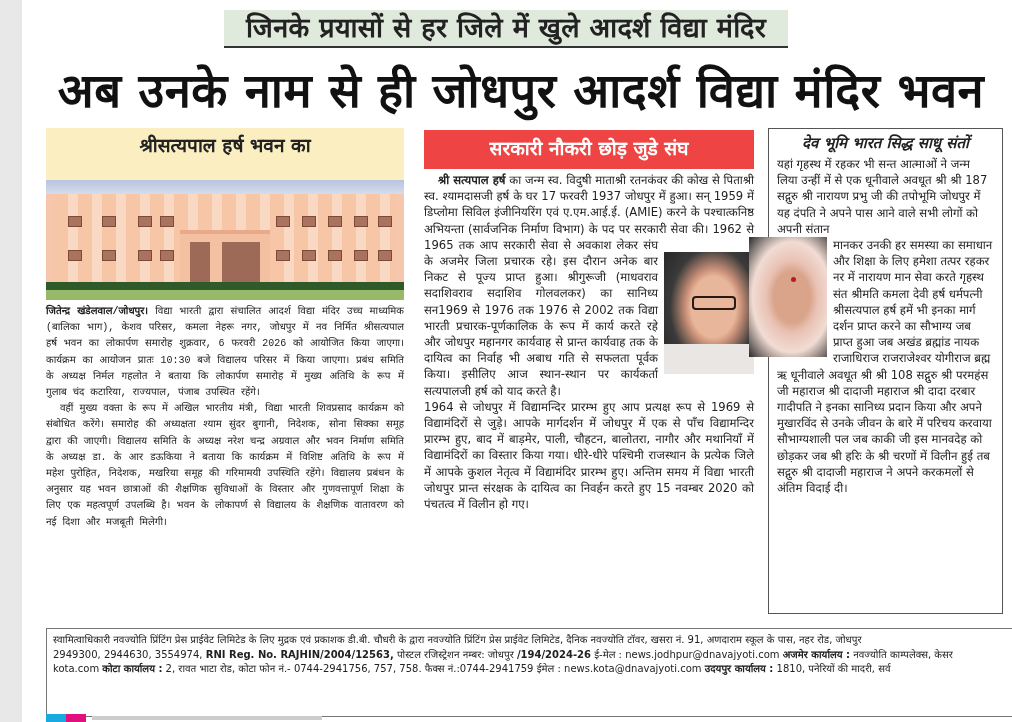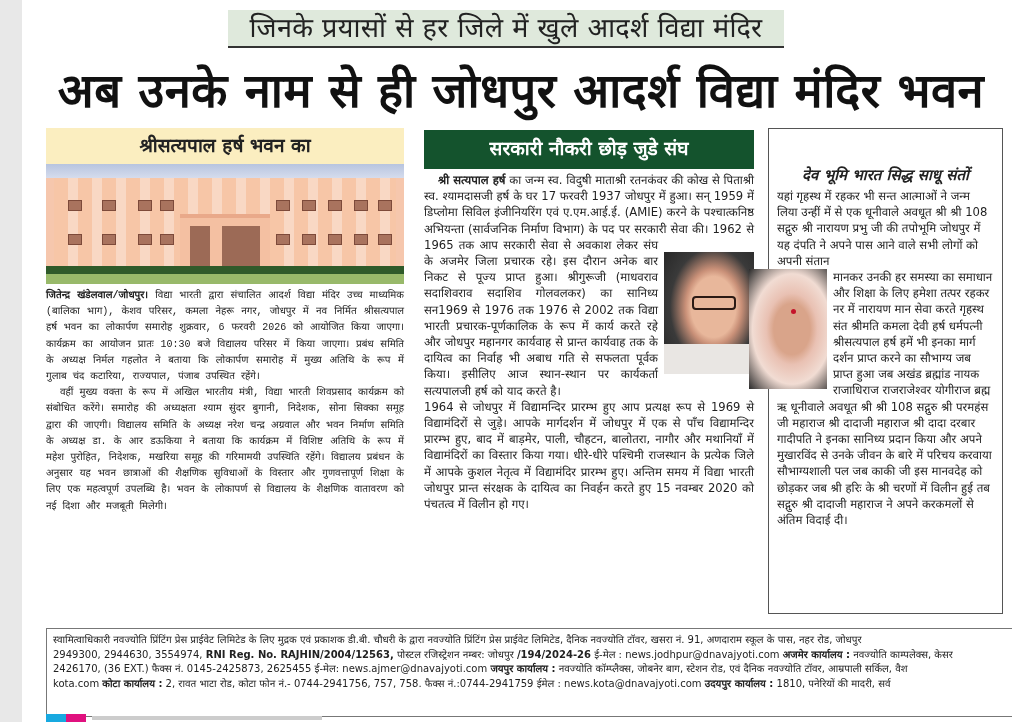--- a/index.html
+++ b/index.html
@@ -1,49 +1,49 @@
 <!DOCTYPE html>
 <html><head>
 <meta charset="utf-8">
 <style>
   html, body { margin:0; padding:0; }
   body { width:1012px; height:722px; background:#ffffff; position:relative; overflow:hidden; font-family:"DejaVu Sans", sans-serif; color:#222; }
   .gutter { position:absolute; left:0; top:0; width:22px; height:722px; background:#e8e8e8; }
   .kicker-wrap { position:absolute; left:0; top:10px; width:1012px; text-align:center; }
-  .kicker { display:inline-block; background:#dfe9dc; border-bottom:2px solid #333; padding:0 22px; font-size:27px; font-weight:normal; color:#222; line-height:36px; letter-spacing:0.3px; }
+  .kicker { display:inline-block; background:#dfe9dc; border-bottom:2px solid #333; padding:0 22px; font-size:27px; font-weight:bold; color:#222; line-height:36px; letter-spacing:0.3px; }
   .headline { position:absolute; left:30px; top:58px; width:982px; text-align:center; font-size:47px; font-weight:bold; color:#111; line-height:66px; letter-spacing:0.5px; }
 
   
   .left-col { position:absolute; left:46px; top:128px; width:358px; }
-  .left-sub { background:#fbeec0; text-align:center; font-weight:bold; font-size:19px; line-height:29px; padding:3px 0 4px; color:#222; }
+  .left-sub { background:#fbeec0; text-align:center; font-weight:bold; font-size:19px; line-height:29px; padding:3px 0 20px; color:#222; }
   .building { width:358px; height:120px; position:relative; overflow:hidden; background:linear-gradient(#b7c4df 0, #d5dced 14px, #f6c7ad 14px); }
   .building .facade { position:absolute; left:8px; right:8px; top:14px; height:92px; background:repeating-linear-gradient(90deg,#f7c6a7 0 14px,#f9d8c4 14px 24px); }
   .building .win { position:absolute; width:12px; height:9px; background:#a9735e; border:1px solid #7d4a3a; }
   .building .portico { position:absolute; left:134px; top:50px; width:90px; height:56px; background:#f4c0a2; border-top:4px solid #e9a98a; }
   .building .door { position:absolute; top:62px; height:44px; background:#9c6a56; }
   .building .hedge { position:absolute; left:0; right:0; top:102px; height:8px; background:#2f5a2a; }
   .building .lawn { position:absolute; left:0; right:0; top:110px; height:10px; background:#98b96a; }
   .left-body { font-size:10px; line-height:16.2px; text-align:justify; margin-top:4px; color:#222;font-family:Liberation Mono, monospace; }
   .left-body p { margin:0; }
   .left-body .indent { text-indent:14px; }
   .byline { font-weight:bold; }
 
   
   .mid-col { position:absolute; left:424px; top:130px; width:330px; }
-  .mid-sub { background:#14532d; color:#fff; text-align:center; font-weight:bold; font-size:19px; line-height:29px; padding:4px 0 6px; }
+  .mid-sub { background:#ef4444; color:#fff; text-align:center; font-weight:bold; font-size:19px; line-height:29px; padding:4px 0 6px; }
   .mid-body { font-size:11.6px; line-height:16.2px; text-align:justify; margin-top:3px; color:#222; }
   .mid-body p { margin:0; }
   .mid-body .indent { text-indent:14px; }
   .photo-man { float:right; width:90px; height:122px; margin:2px 0 2px 6px; background:radial-gradient(ellipse at 55% 45%, #e8b79b 0 32%, #c99078 40%, #3a3a3a 62%, #222 100%); position:relative; }
   .photo-man .glasses { position:absolute; left:28px; top:44px; width:40px; height:10px; border:2px solid #2b1a14; border-radius:4px; }
   .photo-man .shirt { position:absolute; left:0; right:0; bottom:0; height:30px; background:#e9e6e3; }
 
   
   .right-col { position:absolute; left:768px; top:128px; width:233px; height:484px; border:1px solid #555; }
-  .right-sub { text-align:center; font-style:italic; font-weight:bold; font-size:15px; line-height:20px; padding:4px 0 3px; color:#222;margin-top:32px; }
+  .right-sub { text-align:center; font-style:italic; font-weight:bold; font-size:15px; line-height:20px; padding:4px 0 3px; color:#222; }
   .right-body { font-size:11.6px; line-height:16.2px; padding:0 8px; color:#222; }
   .right-body p { margin:0; }
   .photo-woman { float:left; width:78px; height:120px; margin:0 6px 0 -28px; background:radial-gradient(ellipse at 55% 50%, #d9a48a 0 30%, #e9c1b3 42%, #f1dcd3 65%, #2a2a2a 100%); position:relative; }
   .photo-woman .bindi { position:absolute; left:42px; top:40px; width:5px; height:5px; border-radius:50%; background:#c4142a; }
 
   
   .imprint { position:absolute; left:46px; top:628px; width:966px; height:89px; border:1px solid #777; border-right:none; box-sizing:border-box; padding:4px 6px; font-size:10px; line-height:14.6px; color:#222; white-space:nowrap; overflow:hidden; }
   .imprint p { margin:0; }
   .imprint b { font-weight:bold; }
   .regbar { position:absolute; left:46px; top:714px; height:8px; width:966px; }
@@ -113,34 +113,33 @@
     </p>
     <p>1964 से जोधपुर में विद्यामन्दिर प्रारम्भ हुए आप प्रत्यक्ष रूप से 1969 से विद्यामंदिरों से जुड़े। आपके मार्गदर्शन में जोधपुर में एक से पाँच विद्यामन्दिर प्रारम्भ हुए, बाद में बाड़मेर, पाली, चौहटन, बालोतरा, नागौर और मथानियाँ में विद्यामंदिरों का विस्तार किया गया। धीरे-धीरे पश्चिमी राजस्थान के प्रत्येक जिले में आपके कुशल नेतृत्व में विद्यामंदिर प्रारम्भ हुए। अन्तिम समय में विद्या भारती जोधपुर प्रान्त संरक्षक के दायित्व का निवर्हन करते हुए 15 नवम्बर 2020 को पंचतत्व में विलीन हो गए।</p>
   </div>
 </div>
 
 <div class="right-col">
   <div class="right-sub">
     <div>देव भूमि भारत सिद्ध साधू संतों</div>
   </div>
   <div class="right-body">
-    <p>यहां गृहस्थ में रहकर भी सन्त आत्माओं ने जन्म लिया उन्हीं में से एक धूनीवाले अवधूत श्री श्री 108 सद्गुरु श्री नारायण प्रभु जी की तपोभूमि जोधपुर में यह दंपति ने अपने पास आने वाले सभी लोगों को अपनी संतान</p>
+    <p>यहां गृहस्थ में रहकर भी सन्त आत्माओं ने जन्म लिया उन्हीं में से एक धूनीवाले अवधूत श्री श्री 187 सद्गुरु श्री नारायण प्रभु जी की तपोभूमि जोधपुर में यह दंपति ने अपने पास आने वाले सभी लोगों को अपनी संतान</p>
     <p>
       <span class="photo-woman">
         <span class="bindi"></span>
       </span>
       <span>मानकर उनकी हर समस्या का समाधान और शिक्षा के लिए हमेशा तत्पर रहकर नर में नारायण मान सेवा करते गृहस्थ संत श्रीमति कमला देवी हर्ष धर्मपत्नी श्रीसत्यपाल हर्ष हमें भी इनका मार्ग दर्शन प्राप्त करने का सौभाग्य जब प्राप्त हुआ जब अखंड ब्रह्मांड नायक राजाधिराज राजराजेश्वर योगीराज ब्रह्म ऋ धूनीवाले अवधूत श्री श्री 108 सद्गुरु श्री परमहंस जी महाराज श्री दादाजी महाराज श्री दादा दरबार गादीपति ने इनका सानिध्य प्रदान किया और अपने मुखारविंद से उनके जीवन के बारे में परिचय करवाया सौभाग्यशाली पल जब काकी जी इस मानवदेह को छोड़कर जब श्री हरिः के श्री चरणों में विलीन हुई तब सद्गुरु श्री दादाजी महाराज ने अपने करकमलों से अंतिम विदाई दी।</span>
     </p>
   </div>
 </div>
 
 <div class="imprint">
   <p>स्वामित्वाधिकारी नवज्योति प्रिंटिंग प्रेस प्राईवेट लिमिटेड के लिए मुद्रक एवं प्रकाशक डी.बी. चौधरी के द्वारा नवज्योति प्रिंटिंग प्रेस प्राईवेट लिमिटेड, दैनिक नवज्योति टॉवर, खसरा नं. 91, अणदाराम स्कूल के पास, नहर रोड, जोधपुर</p>
   <p><span>2949300, 2944630, 3554974, </span><b>RNI Reg. No. RAJHIN/2004/12563,</b><span> पोस्टल रजिस्ट्रेशन नम्बर: जोधपुर </span><b>/194/2024-26</b><span> ई-मेल : news.jodhpur@dnavajyoti.com </span><b>अजमेर कार्यालय :</b><span> नवज्योति काम्पलेक्स, केसर</span></p>
-  <p><span>2426170, (36 EXT.) फैक्स नं. 0145-2425873, 2625455 ई-मेल: news.ajmer@dnavajyoti.com </span><b>जयपुर कार्यालय :</b><span> नवज्योति कॉम्प्लैक्स, जोबनेर बाग, स्टेशन रोड, एवं दैनिक नवज्योति टॉवर, आम्रपाली सर्किल, वैश</span></p>
   <p><span>kota.com </span><b>कोटा कार्यालय :</b><span> 2, रावत भाटा रोड, कोटा फोन नं.- 0744-2941756, 757, 758. फैक्स नं.:0744-2941759 ईमेल : news.kota@dnavajyoti.com </span><b>उदयपुर कार्यालय :</b><span> 1810, पनेरियों की मादरी, सर्व</span></p>
 </div>
 
 <div class="regbar">
   <div class="cyan"></div>
   <div class="mag"></div>
   <div class="grey"></div>
   <div class="dots">
     
   </div>

